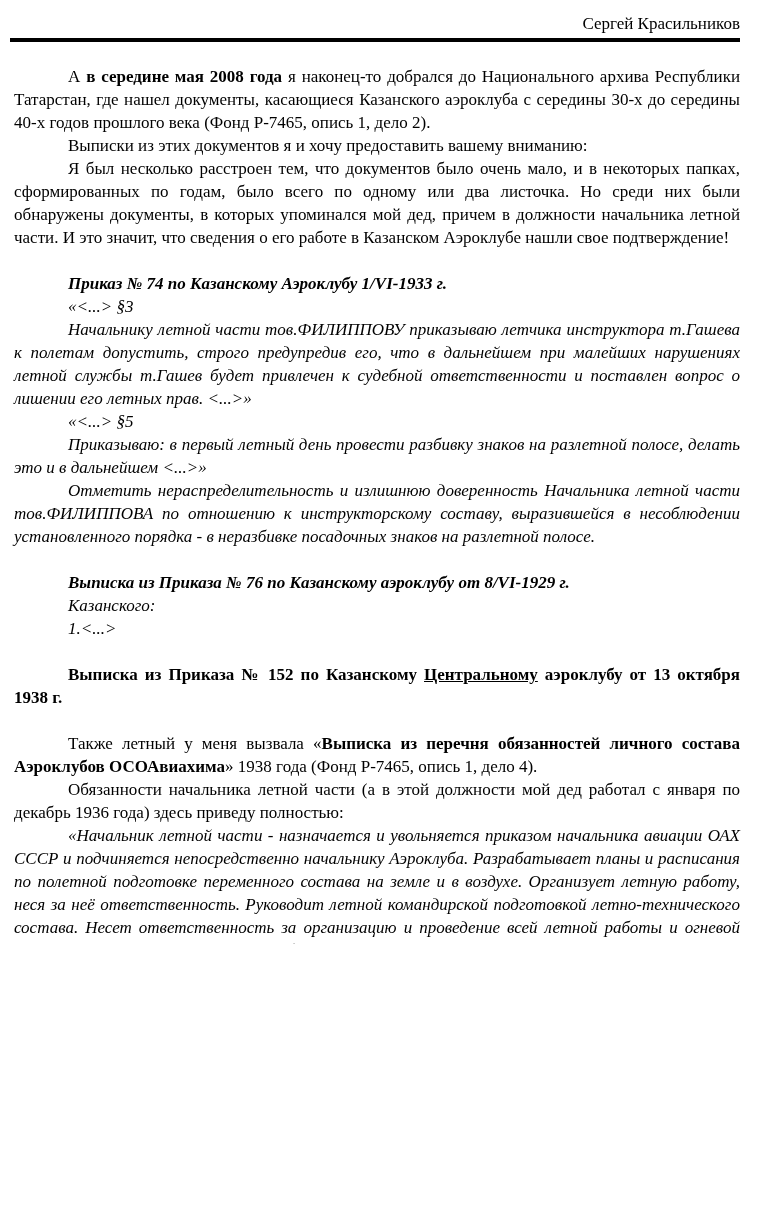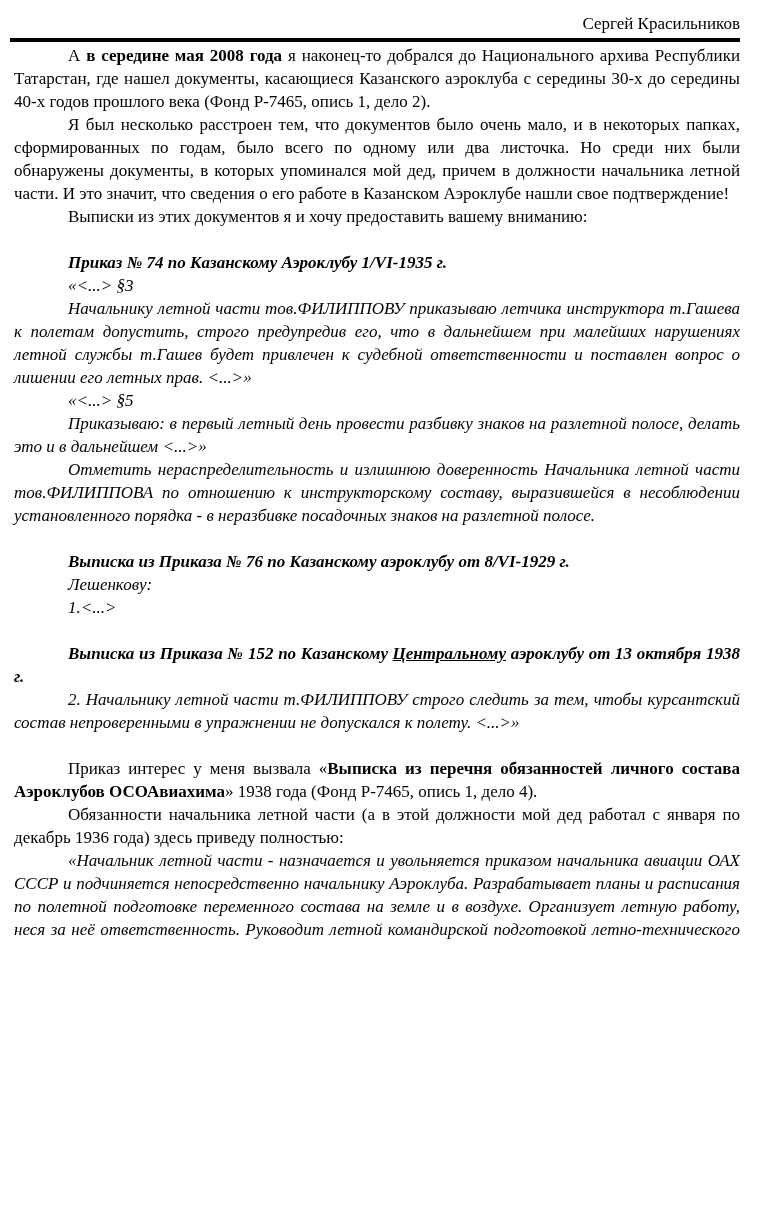--- a/index.html
+++ b/index.html
@@ -22,38 +22,37 @@
     text-align: right;
     font-size: 17px;
     line-height: 24px;
     margin-bottom: 2px;
   }
   .rule {
     height: 4px;
     background: #000000;
     margin-left: -4px;
   }
-  main { margin-top: 2px; }
+  main { margin-top: 23px; }
   p {
     margin: 0;
     font-size: 17px;
     line-height: 23px;
     text-align: justify;
     text-indent: 54px;
   }
   .it { font-style: italic; }
   .bd { font-weight: bold; }
   .hd {
     font-weight: bold;
     font-style: italic;
     text-align: left;
   }
   .hd-j {
     font-weight: bold;
-    font-style: italic;
     text-align: justify;
   }
   .sp { margin-top: 23px; }
   .u { text-decoration: underline; }
   .pgfooter {
     position: absolute;
     left: 14px;
     right: 36px;
     top: 1153px;
   }
@@ -72,39 +71,38 @@
 
   <header>
     <div class="hdr-author">Сергей Красильников</div>
     <div class="rule"></div>
   </header>
 
   <main>
 
     <p><span>А </span><span class="bd">в середине мая 2008 года</span><span> я наконец-то добрался до Национального архива Республики Татарстан, где нашел документы, касающиеся Казанского аэроклуба с середины 30-х до середины 40-х годов прошлого века (Фонд Р-7465, опись 1, дело 2).</span></p>
 
+    <p>Выписки из этих документов я и хочу предоставить вашему вниманию:</p>
+
     <p>Я был несколько расстроен тем, что документов было очень мало, и в некоторых папках, сформированных по годам, было всего по одному или два листочка. Но среди них были обнаружены документы, в которых упоминался мой дед, причем в должности начальника летной части. И это значит, что сведения о его работе в Казанском Аэроклубе нашли свое подтверждение!</p>
 
-    <p>Выписки из этих документов я и хочу предоставить вашему вниманию:</p>
-
-    <p class="hd sp">Приказ № 74 по Казанскому Аэроклубу 1/VI-1935 г.</p>
+    <p class="hd sp">Приказ № 74 по Казанскому Аэроклубу 1/VI-1933 г.</p>
     <p class="it">«&lt;...&gt; §3</p>
     <p class="it">Начальнику летной части тов.ФИЛИППОВУ приказываю летчика инструктора т.Гашева к полетам допустить, строго предупредив его, что в дальнейшем при малейших нарушениях летной службы т.Гашев будет привлечен к судебной ответственности и поставлен вопрос о лишении его летных прав. &lt;...&gt;»</p>
     <p class="it">«&lt;...&gt; §5</p>
     <p class="it">Приказываю: в первый летный день провести разбивку знаков на разлетной полосе, делать это и в дальнейшем &lt;...&gt;»</p>
     <p class="it">Отметить нераспределительность и излишнюю доверенность Начальника летной части тов.ФИЛИППОВА по отношению к инструкторскому составу, выразившейся в несоблюдении установленного порядка - в неразбивке посадочных знаков на разлетной полосе.</p>
 
     <p class="hd sp">Выписка из Приказа № 76 по Казанскому аэроклубу от 8/VI-1929 г.</p>
-    <p class="it">Лешенкову:</p>
+    <p class="it">Казанского:</p>
     <p class="it">1.&lt;...&gt;</p>
 
     <p class="hd-j sp"><span>Выписка из Приказа № 152 по Казанскому </span><span class="u">Центральному</span><span> аэроклубу от 13 октября 1938 г.</span></p>
-    <p class="it">2. Начальнику летной части т.ФИЛИППОВУ строго следить за тем, чтобы курсантский состав непроверенными в упражнении не допускался к полету. &lt;...&gt;»</p>
 
-    <p class="sp"><span>Приказ интерес у меня вызвала «</span><span class="bd">Выписка из перечня обязанностей личного состава Аэроклубов ОСОАвиахима</span><span>» 1938 года (Фонд Р-7465, опись 1, дело 4).</span></p>
+    <p class="sp"><span>Также летный у меня вызвала «</span><span class="bd">Выписка из перечня обязанностей личного состава Аэроклубов ОСОАвиахима</span><span>» 1938 года (Фонд Р-7465, опись 1, дело 4).</span></p>
 
     <p>Обязанности начальника летной части (а в этой должности мой дед работал с января по декабрь 1936 года) здесь приведу полностью:</p>
 
     <p class="it">«Начальник летной части - назначается и увольняется приказом начальника авиации ОАХ СССР и подчиняется непосредственно начальнику Аэроклуба. Разрабатывает планы и расписания по полетной подготовке переменного состава на земле и в воздухе. Организует летную работу, неся за неё ответственность. Руководит летной командирской подготовкой летно-технического состава. Несет ответственность за организацию и проведение всей летной работы и огневой подготовки личного состава Аэроклуба. Несет полную ответственность за</p>
 
   </main>
 
   <footer class="pgfooter">
     <div class="rule"></div>
     <div class="pageno">20</div>

